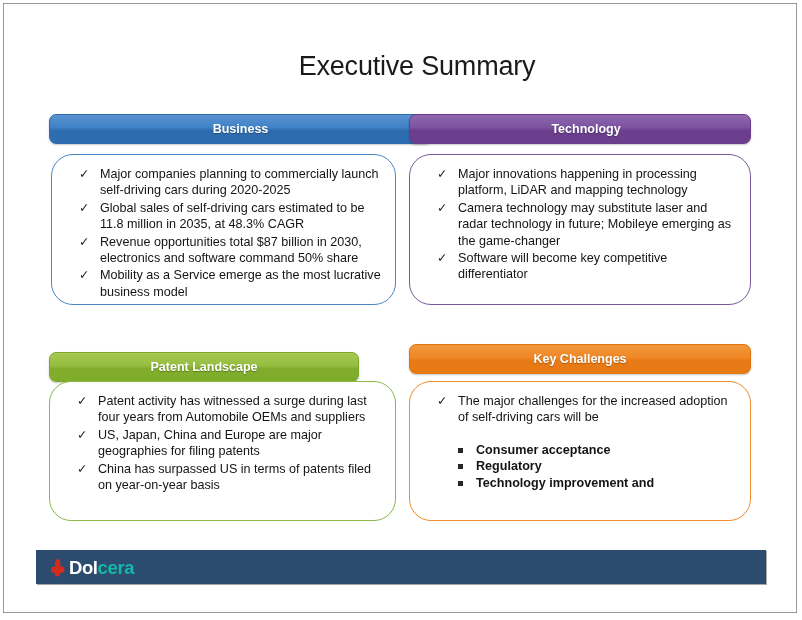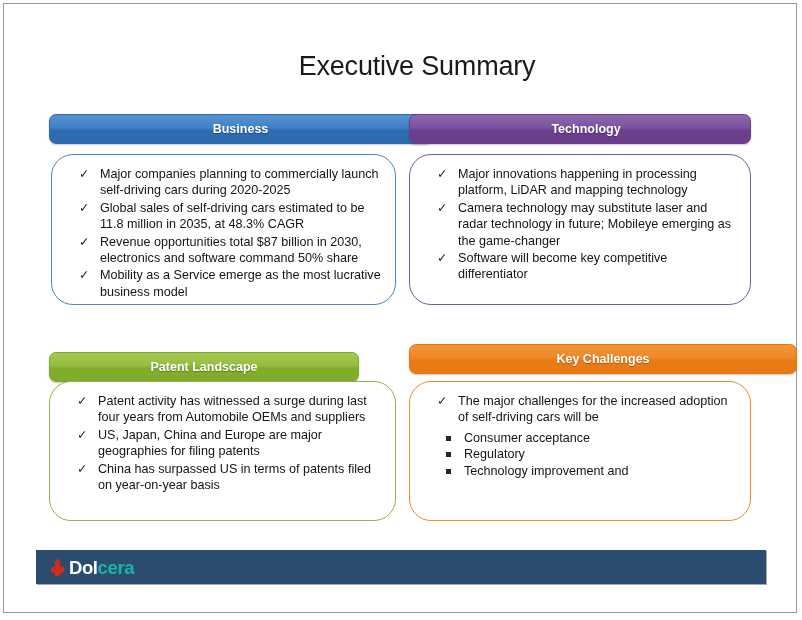--- a/index.html
+++ b/index.html
@@ -70,21 +70,21 @@
     background: linear-gradient(to bottom, #8f67ad 0%, #7c52a0 45%, #6b3f8e 55%, #6a3e8d 100%);
     border: 1px solid #6a3e8d;
     padding-left: 12px;
   }
   .pill-patent {
     left: 49px; top: 352px; width: 310px;
     background: linear-gradient(to bottom, #a7c853 0%, #95bd3f 45%, #80ad2c 55%, #7fac2b 100%);
     border: 1px solid #7da92b;
   }
   .pill-challenges {
-    left: 409px; top: 344px; width: 388px;
+    left: 409px; top: 344px; width: 342px;
     background: linear-gradient(to bottom, #f2973b 0%, #ef8726 45%, #e87b16 55%, #e77a15 100%);
     border: 1px solid #e07611;
   }
 
   
   .panel {
     position: absolute;
     background: #ffffff;
     border-radius: 22px;
     box-sizing: border-box;
@@ -106,22 +106,23 @@
   }
   ul.bullets > li > .tick {
     position: absolute;
     left: 19px;
     top: 0px;
     font-size: 12.5px;
     color: #202020;
   }
   ul.subbullets {
     list-style: none;
-    margin: 4px;
+    margin: 16px;
     padding: 0;
+    font-weight: bold;
   }
   ul.subbullets > li {
     position: relative;
     padding-left: 42px;
     font-size: 12.6px;
     line-height: 16.6px;
     color: #141414;
   }
   ul.subbullets > li > .sqr {
     position: absolute;

